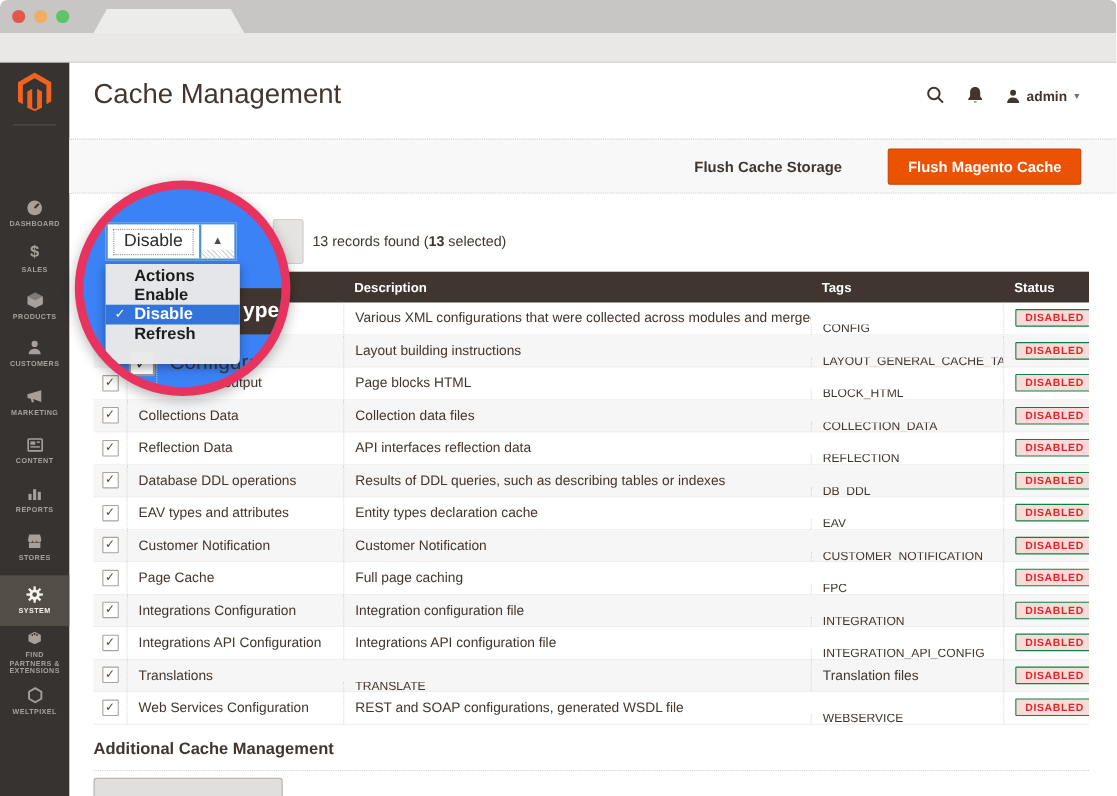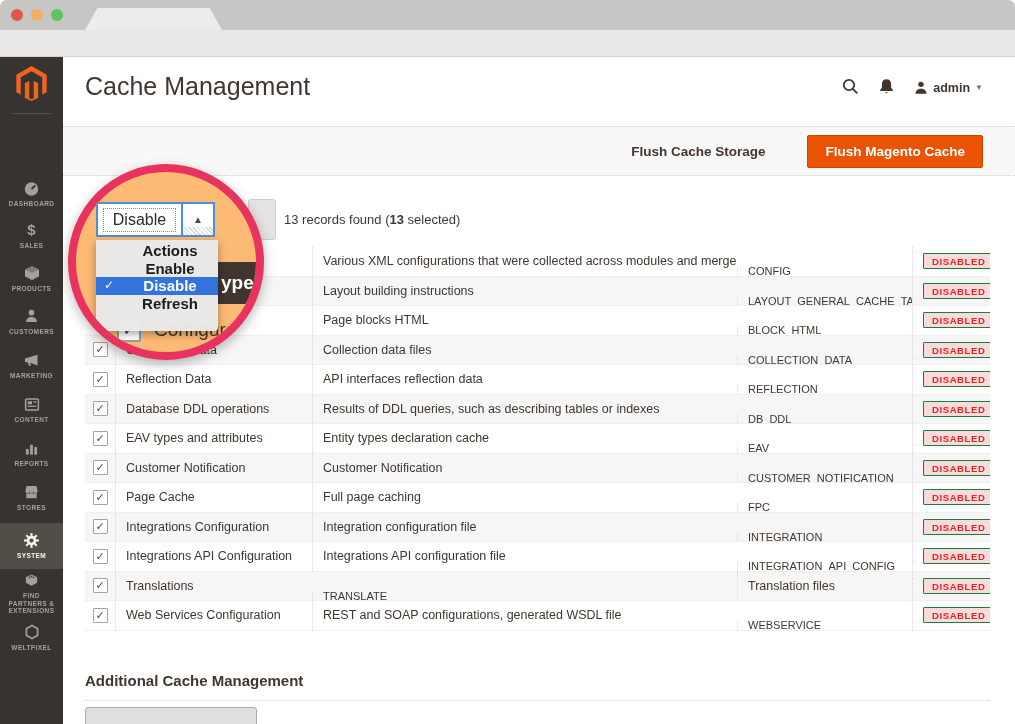--- a/index.html
+++ b/index.html
@@ -57,22 +57,22 @@
        display:flex;align-items:center;justify-content:center;font-size:11px;color:#514943;line-height:1;}
   .badge{display:inline-block;background:#f8dcdc;border:1px solid #15803d;border-radius:1px;color:#e22626;
        font-size:9.5px;font-weight:bold;letter-spacing:.6px;padding:2px 8px 1px;}
   
   .additional-title{position:absolute;left:85px;top:672px;font-size:15px;font-weight:bold;color:#41362f;}
   .additional-divider{position:absolute;left:85px;top:700px;width:905px;border-top:1px dotted #d4d2d0;}
   .partial-btn{position:absolute;left:85px;top:707px;width:170px;height:26px;background:#e0dfdd;
        border:1px solid #aeaca9;border-radius:3px;}
   
   .magcircle{position:absolute;left:68px;top:164px;width:196px;height:196px;border-radius:50%;
-       border:8px solid #e8335e;background:#fdba74;box-sizing:border-box;overflow:hidden;z-index:50;
-       box-shadow:0 4px 12px rgba(0,0,0,.28);text-align:center;}
+       border:8px solid #e8335e;background:#3b82f6;box-sizing:border-box;overflow:hidden;z-index:50;
+       box-shadow:0 4px 12px rgba(0,0,0,.28);}
   .z-select{position:absolute;left:20px;top:30px;width:119px;height:35px;border:2px solid #4a90d9;
        background:#fff;box-sizing:border-box;display:flex;}
   .z-select .val{flex:1;display:flex;align-items:center;justify-content:center;}
   .z-select .val span{border:1px dotted #8c8c8c;padding:2px 9px;font-size:16px;color:#2b2b2b;}
   .z-select .arrow{width:30px;border-left:2px solid #4a90d9;display:flex;align-items:center;justify-content:center;
        font-size:10px;color:#4a4a4a;position:relative;}
   .z-select .arrow::after{content:"";position:absolute;left:0;bottom:0;width:100%;height:8px;
        background:repeating-linear-gradient(45deg,#d9d9d9 0 1px,transparent 1px 3px);}
   .z-menu{position:absolute;left:20px;top:68px;width:122px;background:rgba(233,233,233,.97);
        box-shadow:0 3px 9px rgba(0,0,0,.35);border-radius:0 0 4px 4px;z-index:3;padding:2px 0 19px;}
@@ -258,20 +258,29 @@
   <div class="band">
     <button class="flush-text-btn">Flush Cache Storage</button>
     <button class="flush-orange-btn">Flush Magento Cache</button>
   </div>
 
   <div class="partial-box"></div>
 
   <div class="records"><span>13 records found (</span><b>13</b><span> selected)</span></div>
 
   <div class="grid">
+    <div class="g-head">
+      <div class="hc cb-col">
+          <span class="cbx">✓</span>
+        </div>
+      <div class="hc">Cache Type</div>
+      <div class="hc">Description</div>
+      <div class="hc">Tags</div>
+      <div class="hc">Status</div>
+    </div>
     <div id="rows">
     <div class="t-row">
       <div class="cell cb-col">
             <span class="cbx">✓</span>
           </div>
       <div class="cell">Configuration</div>
       <div class="cell">Various XML configurations that were collected across modules and merged</div>
       <div class="cell tags">CONFIG</div>
       <div class="cell">
             <span class="badge">DISABLED</span>

